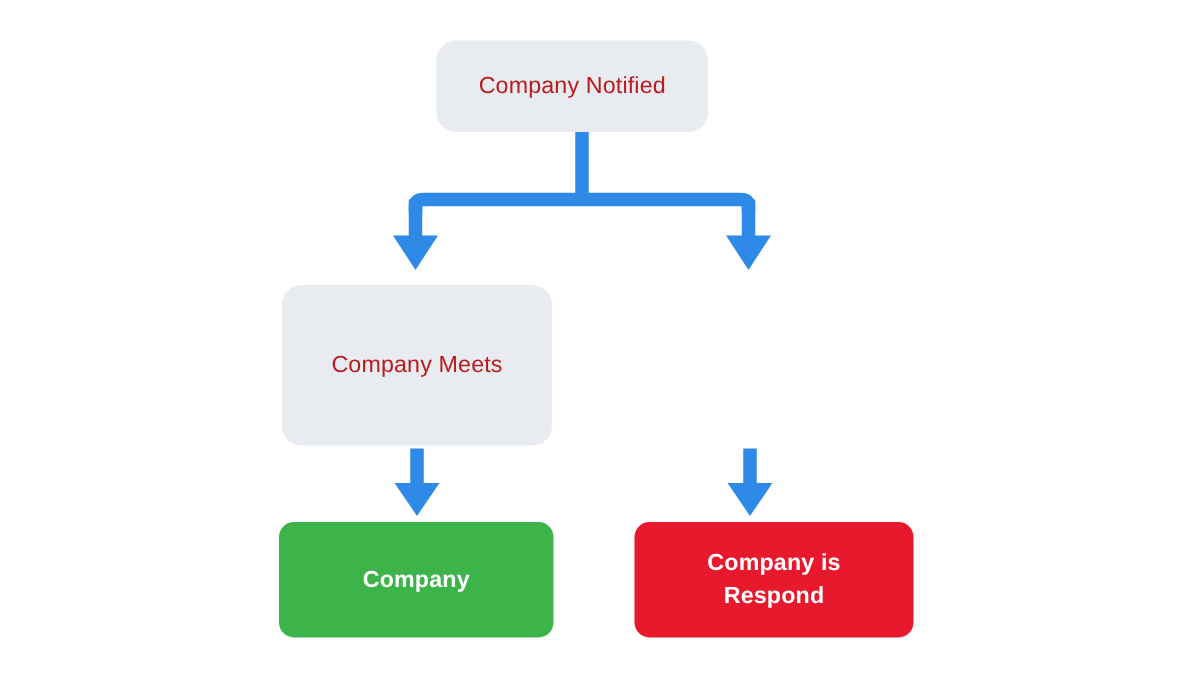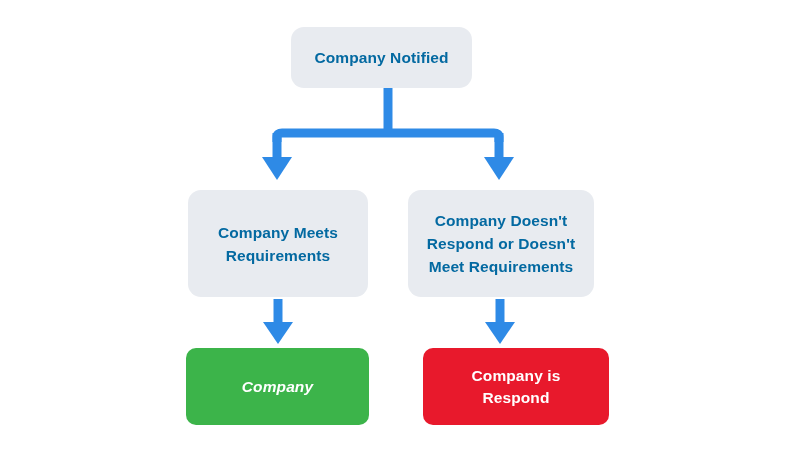--- a/index.html
+++ b/index.html
@@ -26,23 +26,23 @@
   }
   .node-text {
     display: block;
     white-space: pre-line;
   }
   .node.neutral {
     background: #e8ebf0;
     border-radius: 13px;
   }
   .node.neutral .node-text {
-    color: #0369a1;
+    color: #b91c1c;
     font-size: 15.5px;
-    font-weight: 700;
+    font-weight: 400;
     line-height: 23px;
     letter-spacing: 0.1px;
   }
   .node.outcome {
     border-radius: 10px;
   }
   .node.outcome .node-text {
     color: #ffffff;
     font-size: 15.5px;
     font-weight: 700;
@@ -95,28 +95,25 @@
       <path d="M 500 299 L 500 325" stroke="#2e8ae6" stroke-width="9" fill="none" stroke-linecap="butt"></path>
       <polygon points="485,322 515,322 500,344" fill="#2e8ae6"></polygon>
     </g>
   </svg>
 
   <div class="node neutral" id="node-top" style="background: rgb(232, 235, 240); color: rgb(35, 48, 63);">
     <span class="node-text">Company Notified</span>
   </div>
 
   <div class="node neutral" id="node-meets" style="background: rgb(232, 235, 240); color: rgb(35, 48, 63);">
-    <span class="node-text"><span>Company Meets</span><br><span>Requirements</span></span>
+    <span class="node-text"><span>Company Meets</span><br></span>
   </div>
 
-  <div class="node neutral" id="node-fails" style="background: rgb(232, 235, 240); color: rgb(35, 48, 63);">
-    <span class="node-text"><span>Company Doesn't</span><br><span>Respond or Doesn't</span><br><span>Meet Requirements</span></span>
-  </div>
 
-  <div class="node outcome" id="node-listed" style="background: rgb(60, 180, 74); color: rgb(255, 255, 255); font-style: italic;">
+  <div class="node outcome" id="node-listed" style="background: rgb(60, 180, 74); color: rgb(255, 255, 255);">
     <span class="node-text"><span>Company</span><br></span>
   </div>
 
   <div class="node outcome" id="node-delisted" style="background: rgb(232, 25, 44); color: rgb(255, 255, 255);">
     <span class="node-text"><span>Company is</span><br><span>Respond</span></span>
   </div>
 
 </div>
 
 </body></html>

